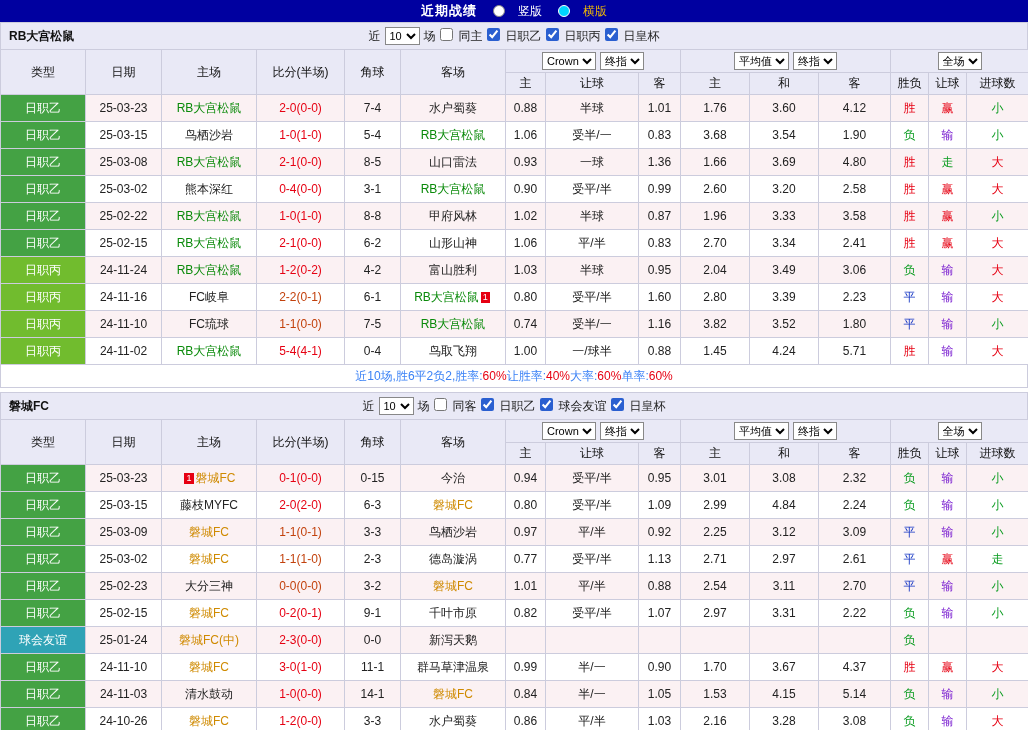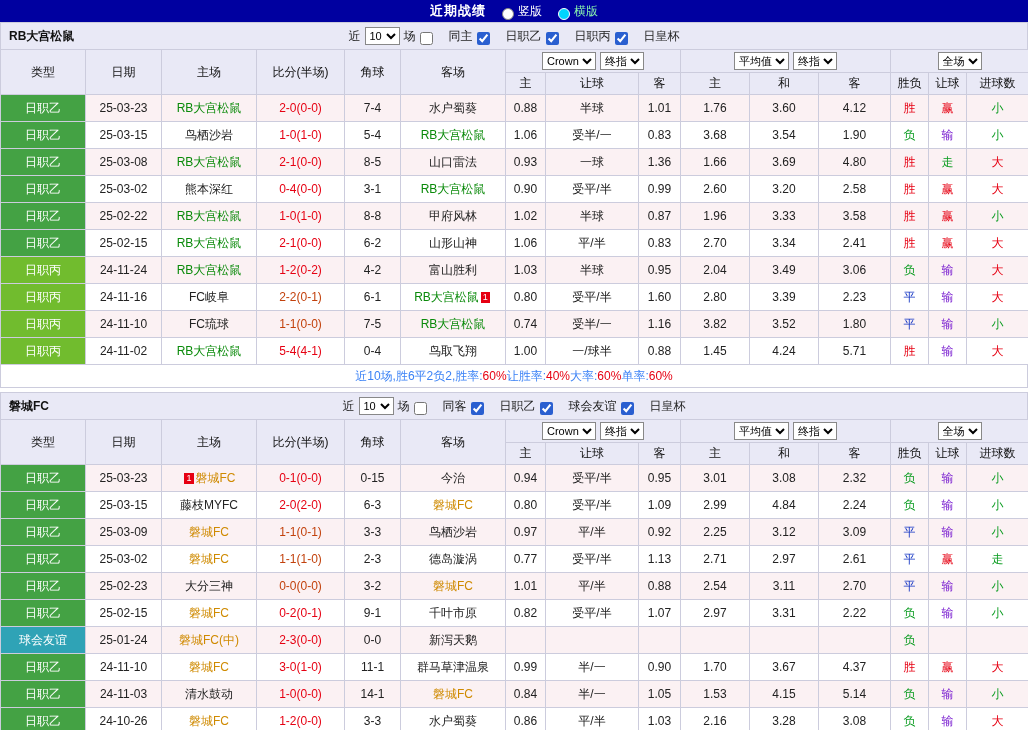--- a/index.html
+++ b/index.html
@@ -1,28 +1,28 @@
 <!DOCTYPE html>
 <html><head>
 <meta charset="utf-8">
 <style>
   html,body{margin:0;padding:0}
   body{width:1028px;background:#fff;font-family:"Liberation Sans","DejaVu Sans",sans-serif;font-size:12px;color:#222}
   .topbar{height:22px;background:#0000a0;display:flex;align-items:center;justify-content:center;gap:16px;color:#fff}
   .topbar .title{font-weight:bold;font-size:13px;letter-spacing:1px}
-  .radio{display:flex;align-items:flex-end;gap:4px;cursor:pointer}
+  .radio{display:flex;align-items:center;gap:13px;cursor:pointer}
   .rdo{width:10px;height:10px;border-radius:50%;background:#fff;border:1px solid #888;display:inline-block}
   .radio.sel .rdo{background:#00d5ff;border-color:#fff}
-  .radio.sel .rlabel{color:#86efac}
+  .radio.sel .rlabel{color:#eab308}
   .band{height:26px;background:#e9e9f6;display:flex;align-items:center;position:relative;border:1px solid #ccccdd;border-bottom:none}
   .band .team{position:absolute;left:8px;font-weight:bold;color:#111}
   .filters{margin:0 auto;display:flex;align-items:center;gap:4px}
   .ftext{color:#222}
   .fsel,.hsel{height:18px;font-size:11px;border:1px solid #888;background:#fff}
-  .fcheck{display:flex;align-items:flex-end;gap:16px;cursor:pointer}
+  .fcheck{display:flex;align-items:flex-start;gap:6px;cursor:pointer}
   .fcheck input{width:13px;height:13px;accent-color:#2a5fd0;margin:0}
   table{border-collapse:collapse;table-layout:fixed;width:1028px}
   th,td{border:1px solid #ccccdd;text-align:center;overflow:hidden;white-space:nowrap;padding:0}
   thead th{background:#e9e9f6;font-weight:normal;color:#111}
   thead tr.h1 th{height:22px}
   thead tr.h2 th{height:21px}
   tbody td{height:26px}
   tr.odd{background:#fbf1f3}
   tr.even{background:#ffffff}
   td.lg{color:#fff}

